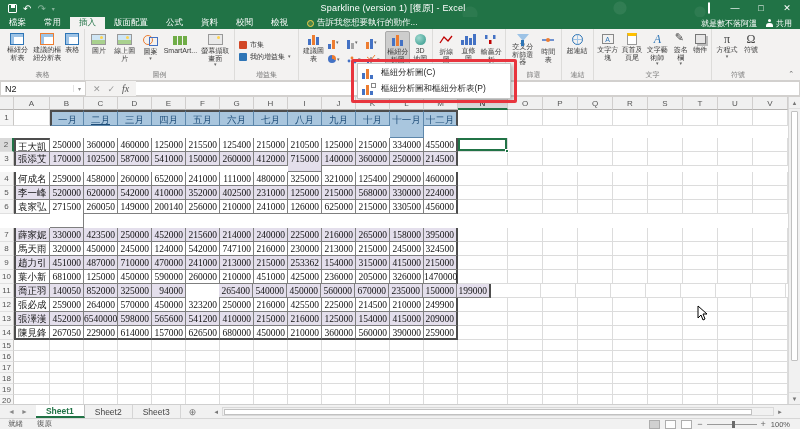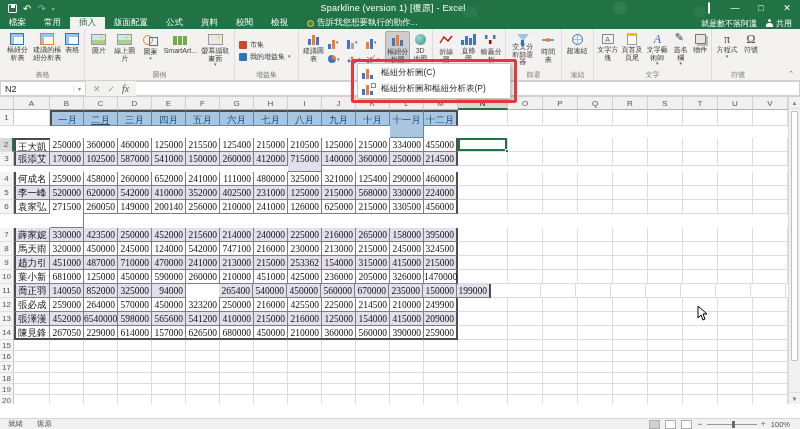--- a/index.html
+++ b/index.html
@@ -1045,20 +1045,39 @@
         <div class="cell" style="width: 35px; min-width: 35px; height: 11px; line-height: 11px;"></div>
       </div>
     </div>
 
 <div class="vscroll">
   <div class="varrow">▲</div>
   <div class="vthumb"></div>
   <div class="varrow bot">▼</div>
 </div>
 
+<div class="sheetbar">
+  <div class="snav">
+    <span>◄</span>
+    <span>►</span>
+  </div>
+  <div id="sheetTabs" style="display:flex">
+        <div class="stab active">Sheet1</div>
+        <div class="stab">Sheet2</div>
+        <div class="stab">Sheet3</div>
+      </div>
+  <div class="newsheet">⊕</div>
+  <div class="hscroll">
+    <span class="harrow">◄</span>
+    <div class="htrack">
+          <div class="hthumb"></div>
+        </div>
+    <span class="harrow">►</span>
+  </div>
+</div>
 
 <div class="statusbar">
   <div class="sleft">
     <span>就緒</span>
     <span>復原</span>
   </div>
   <div class="sright">
     <span class="vicon sel"></span>
     <span class="vicon"></span>
     <span class="vicon"></span>

